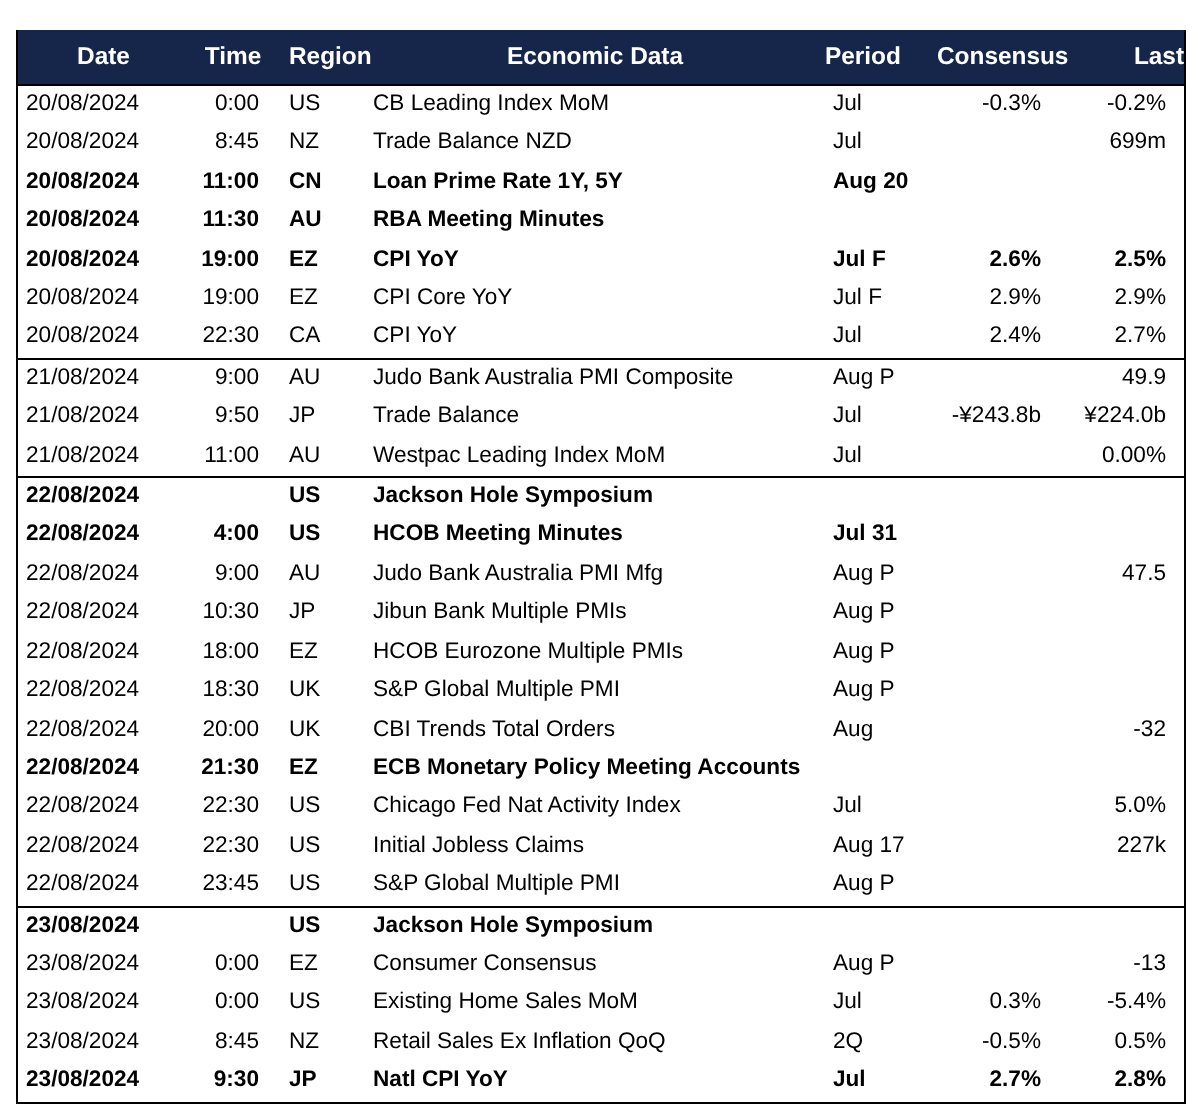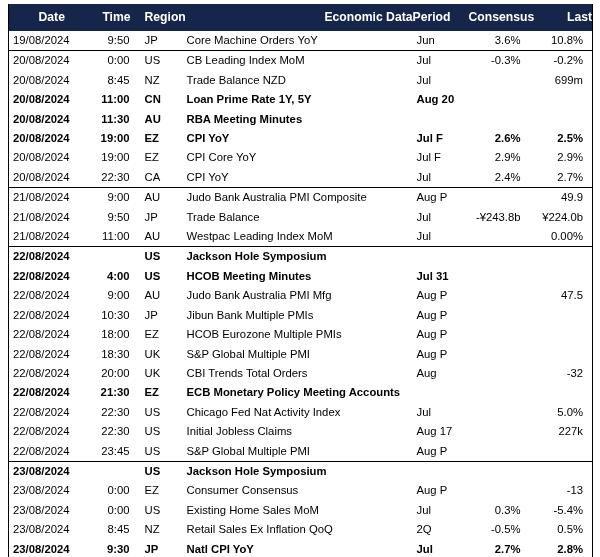--- a/index.html
+++ b/index.html
@@ -11,21 +11,21 @@
     width: 600px;
     height: 557px;
     font-family: "Liberation Sans", sans-serif;
     overflow: hidden;
   }
 
   #calendar-wrap {
     box-sizing: border-box;
     width: 600px;
     height: 392px;
-    padding: 4px 8px 4px 8px;
+    padding: 15px 8px 4px 8px;
     background: #ffffff;
   }
 
   table.econ-calendar {
     width: 584px;
     border-collapse: collapse;
     table-layout: fixed;
     font-size: 11.3px;
     color: #000000;
   }
@@ -63,21 +63,21 @@
   .c-region { width: 44px;  text-align: left;  padding-left: 6px !important; }
   .c-data   { width: 230px; text-align: left;  padding-left: 4px !important; }
   .c-period { width: 56px;  text-align: left;  padding-left: 4px !important; }
   .c-cons   { width: 62px;  text-align: right; padding-right: 10px !important; }
   .c-last   { width: 62px;  text-align: right; padding-right: 9px !important; }
 
   
   thead th.c-date   { text-align: center; padding-left: 0 !important; }
   thead th.c-time   { text-align: center; padding-right: 0 !important; }
   thead th.c-region { text-align: center; padding-left: 6px !important; }
-  thead th.c-data   { text-align: right; padding-left: 0 !important; }
+  thead th.c-data   { text-align: center; padding-left: 0 !important; }
   thead th.c-period { text-align: left; padding-left: 0 !important; }
   thead th.c-cons   { text-align: center; padding-right: 0 !important; }
   thead th.c-last   { text-align: right; padding-right: 0 !important; }
 
   
   tr.row-bold td { font-weight: bold; }
 
   
   tr.group-start td { border-top: 1.1px solid #000000; }
 
@@ -104,29 +104,20 @@
         <th class="c-date">Date</th>
         <th class="c-time">Time</th>
         <th class="c-region">Region</th>
         <th class="c-data">Economic Data</th>
         <th class="c-period">Period</th>
         <th class="c-cons">Consensus</th>
         <th class="c-last">Last</th>
       </tr>
     </thead>
     <tbody id="calendar-body">
-        <tr>
-          <td class="c-date">19/08/2024</td>
-          <td class="c-time">9:50</td>
-          <td class="c-region">JP</td>
-          <td class="c-data">Core Machine Orders YoY</td>
-          <td class="c-period">Jun</td>
-          <td class="c-cons">3.6%</td>
-          <td class="c-last">10.8%</td>
-        </tr>
         <tr class="group-start">
           <td class="c-date">20/08/2024</td>
           <td class="c-time">0:00</td>
           <td class="c-region">US</td>
           <td class="c-data">CB Leading Index MoM</td>
           <td class="c-period">Jul</td>
           <td class="c-cons">-0.3%</td>
           <td class="c-last">-0.2%</td>
         </tr>
         <tr>

